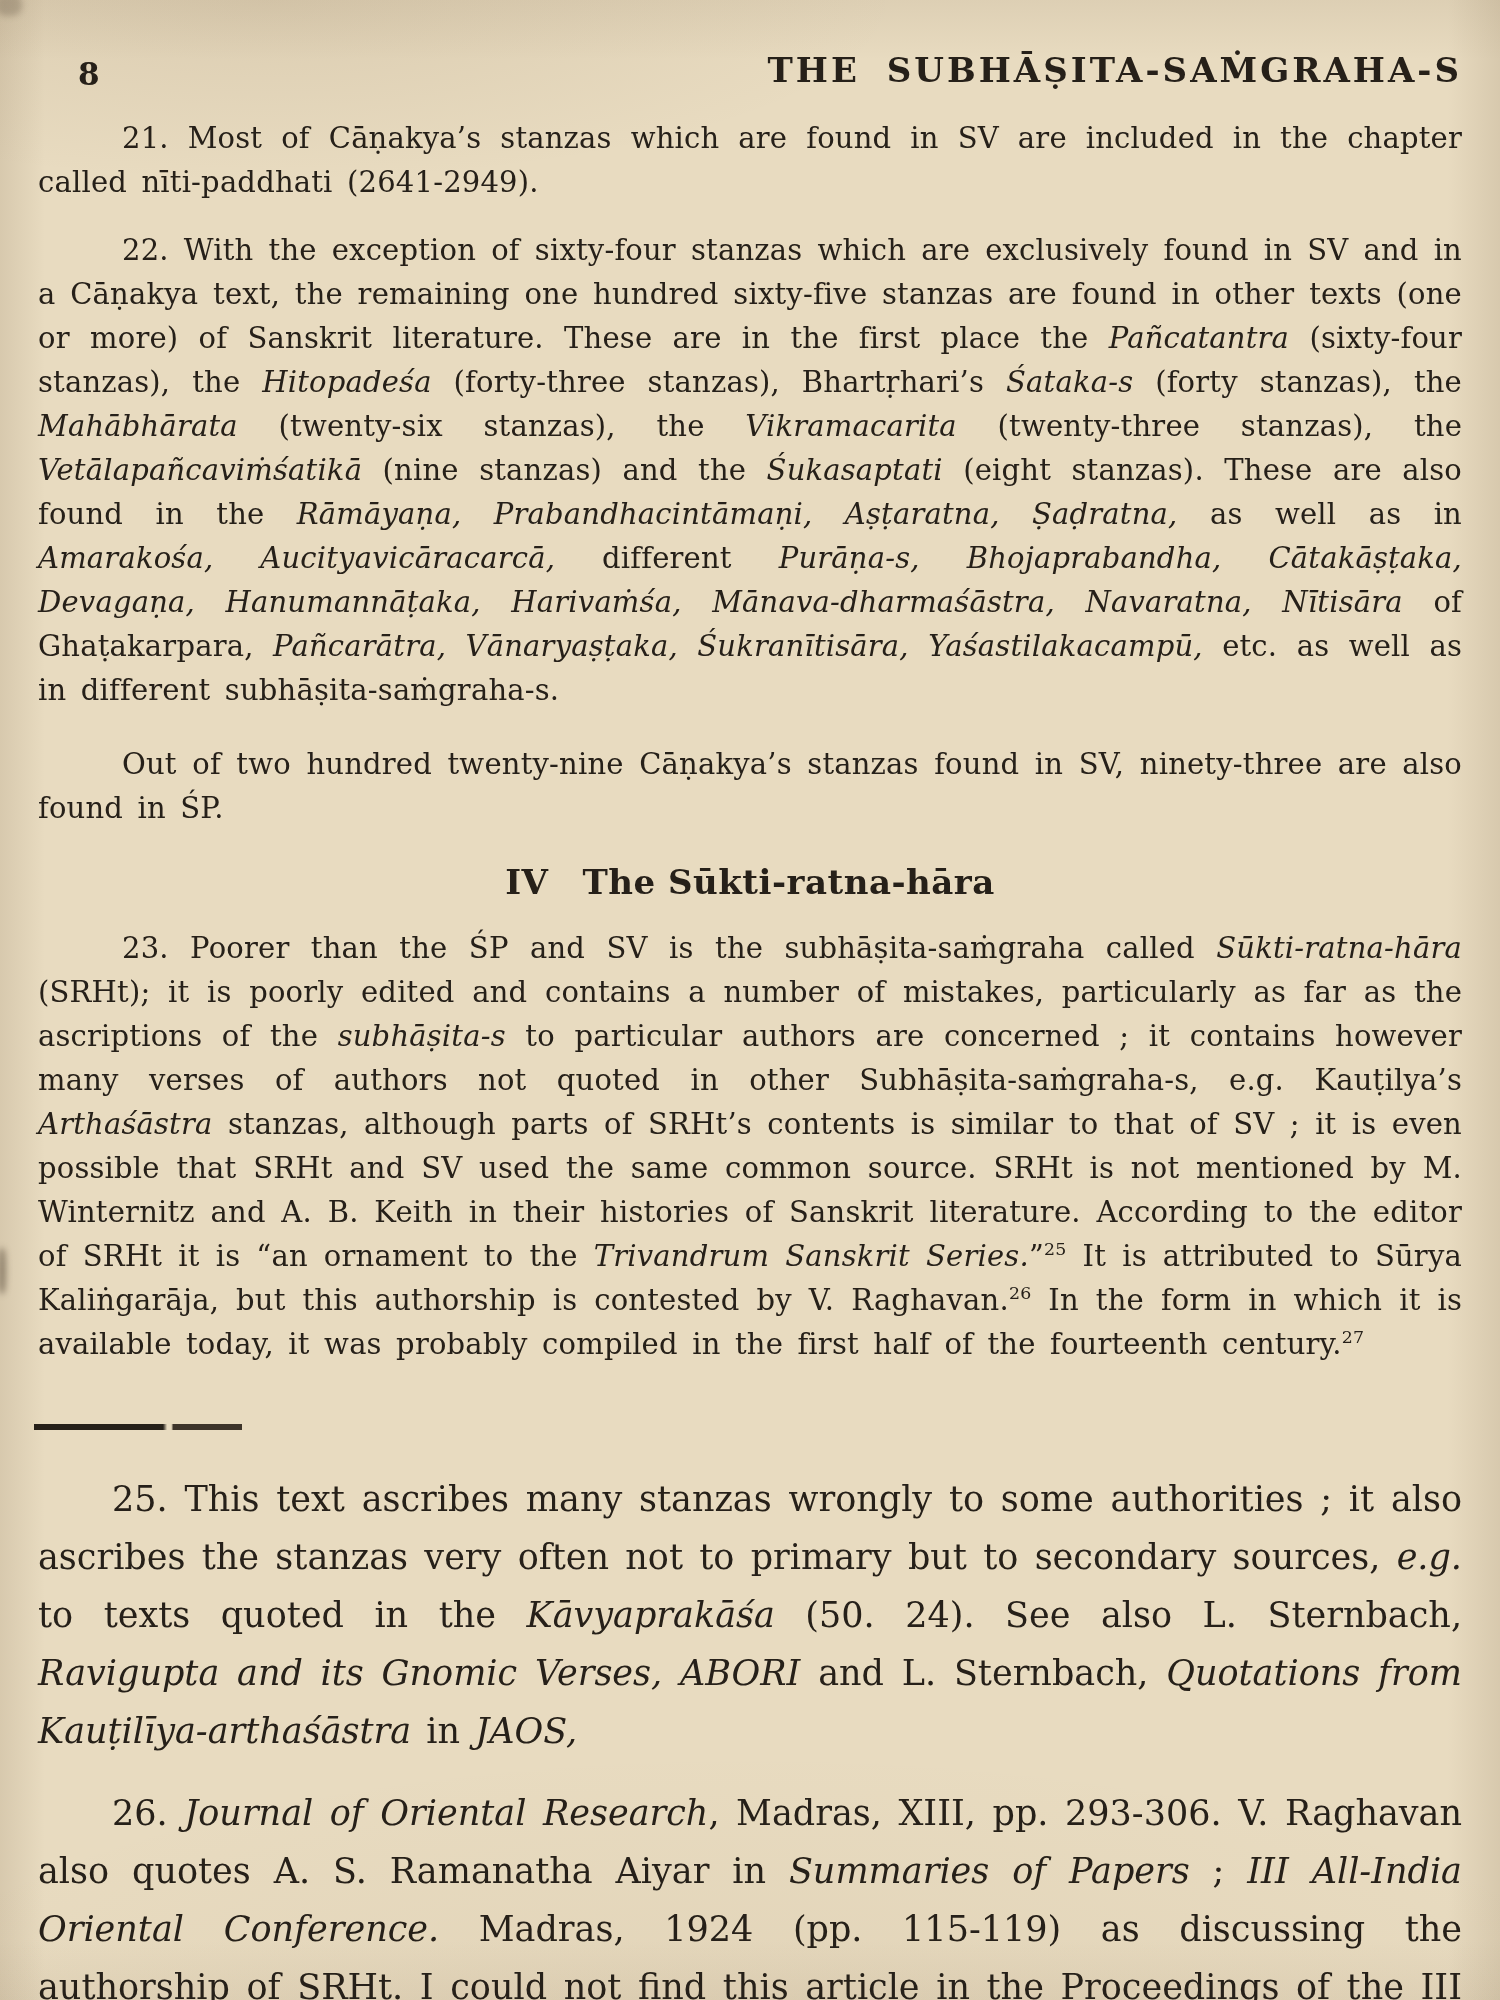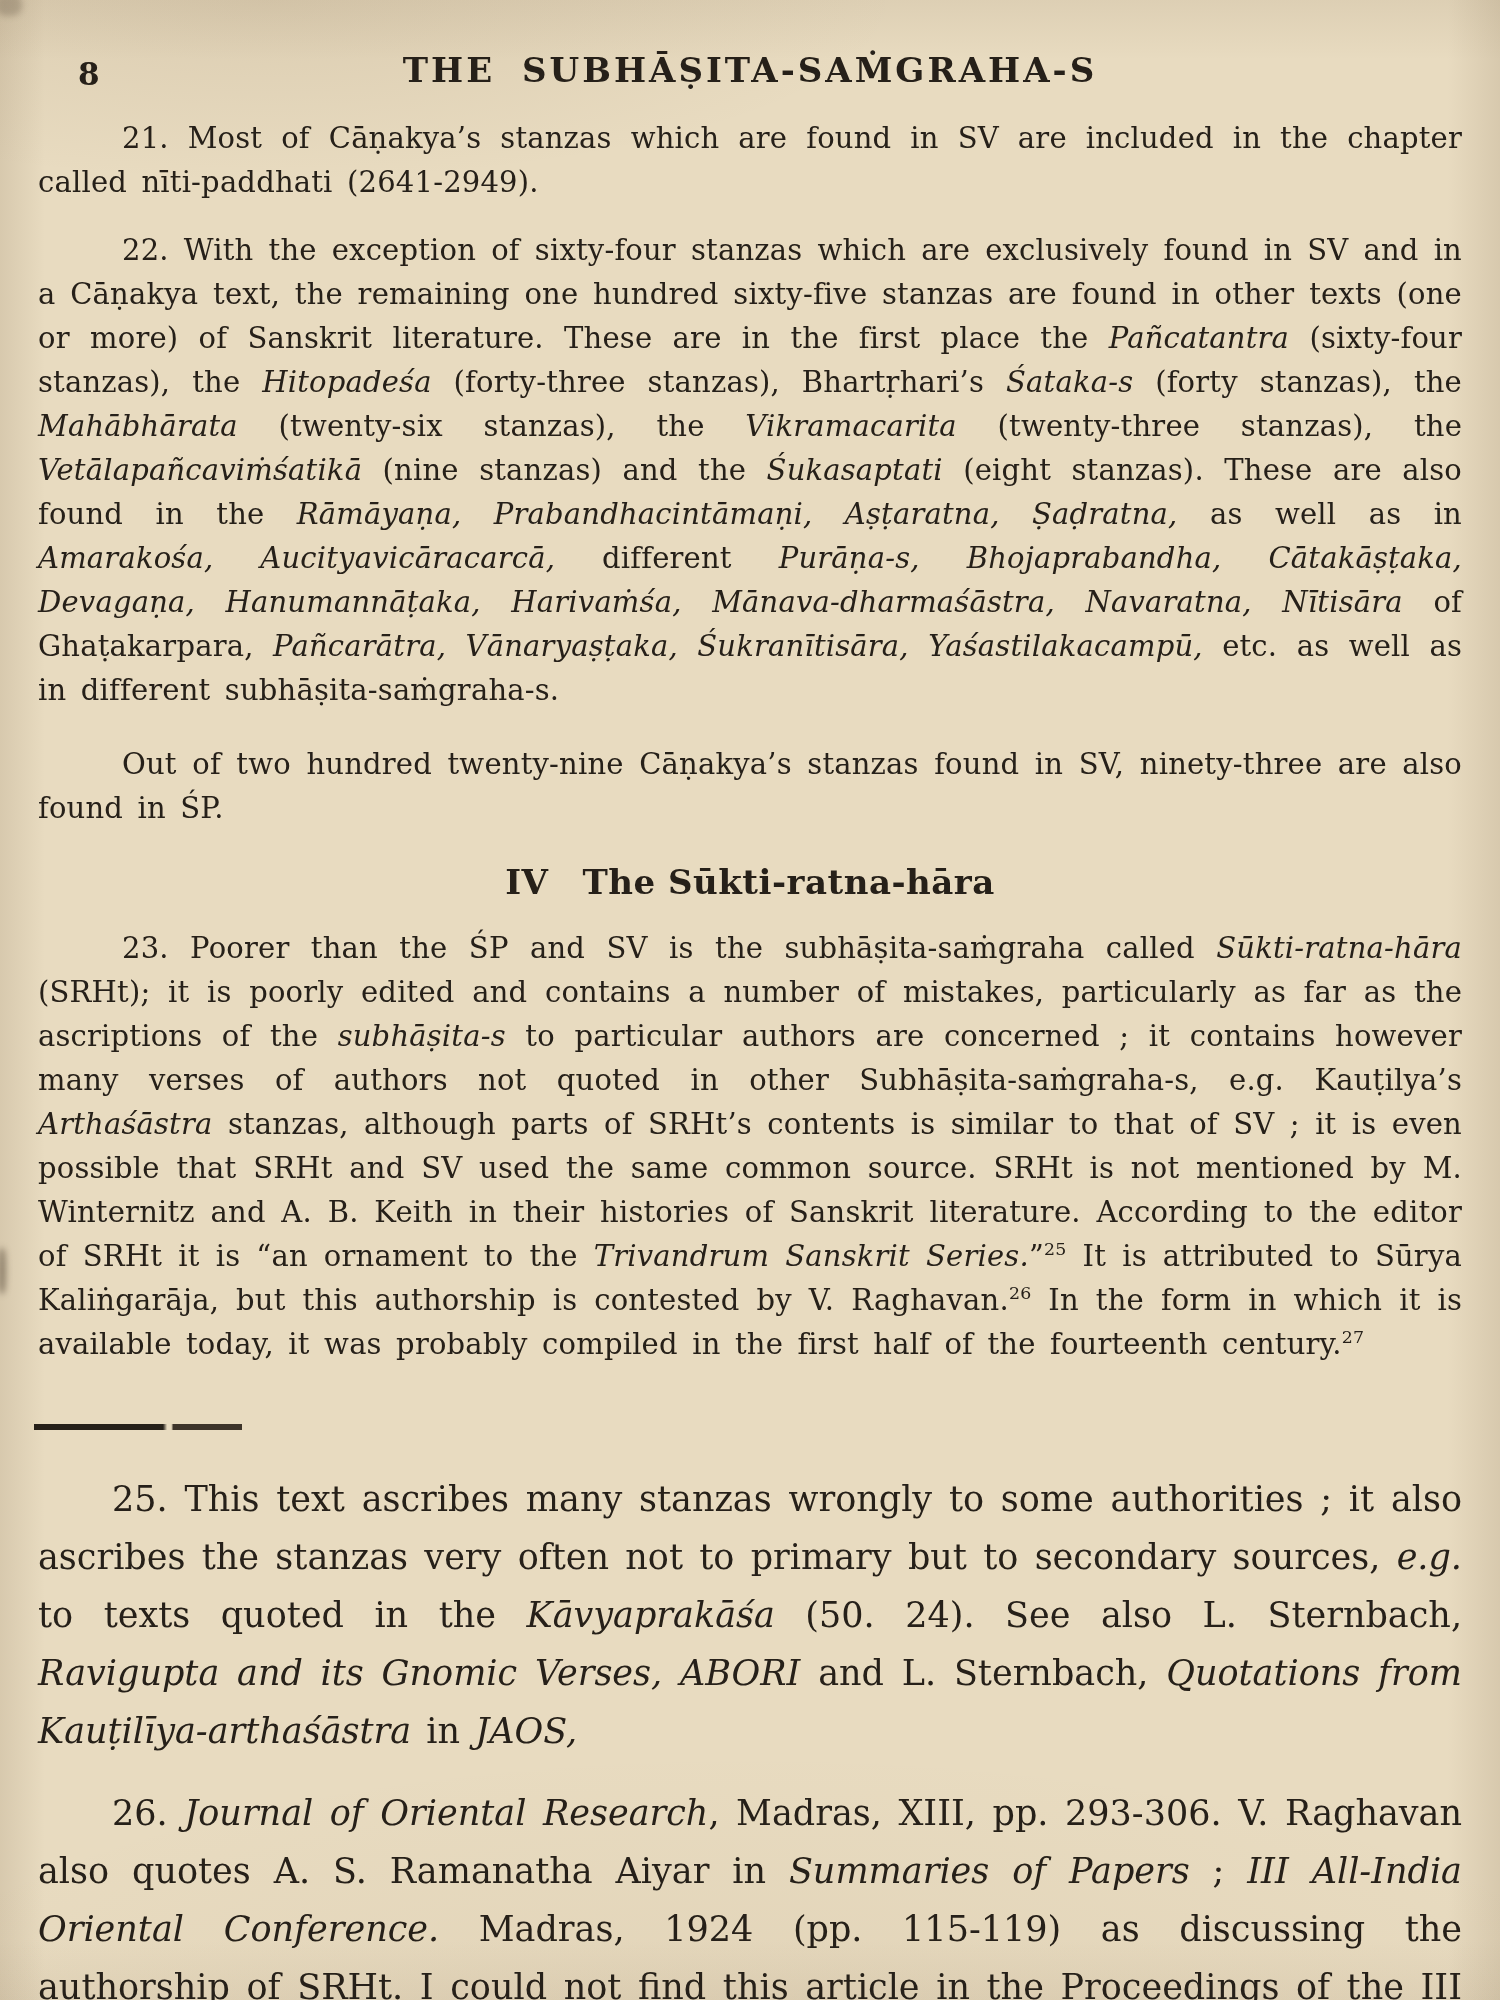--- a/index.html
+++ b/index.html
@@ -32,21 +32,21 @@
   }
   .smudge-left { left: -2px; top: 1248px; width: 8px; height: 46px; }
   .smudge-corner { left: -4px; top: -6px; width: 26px; height: 22px; opacity: .5; }
 
   .header { position: relative; height: 56px; }
   .page-num {
     position: absolute; left: 40px; top: 10px;
     font-size: 31px; font-weight: bold;
   }
   .page-title {
-    text-align: center;
+    text-align: right;
     font-size: 34px;
     font-weight: bold;
     letter-spacing: 3px;
     word-spacing: 12px;
     padding-top: 4px;
   }
 
   .par {
     font-size: 29px;
     line-height: 44px;

